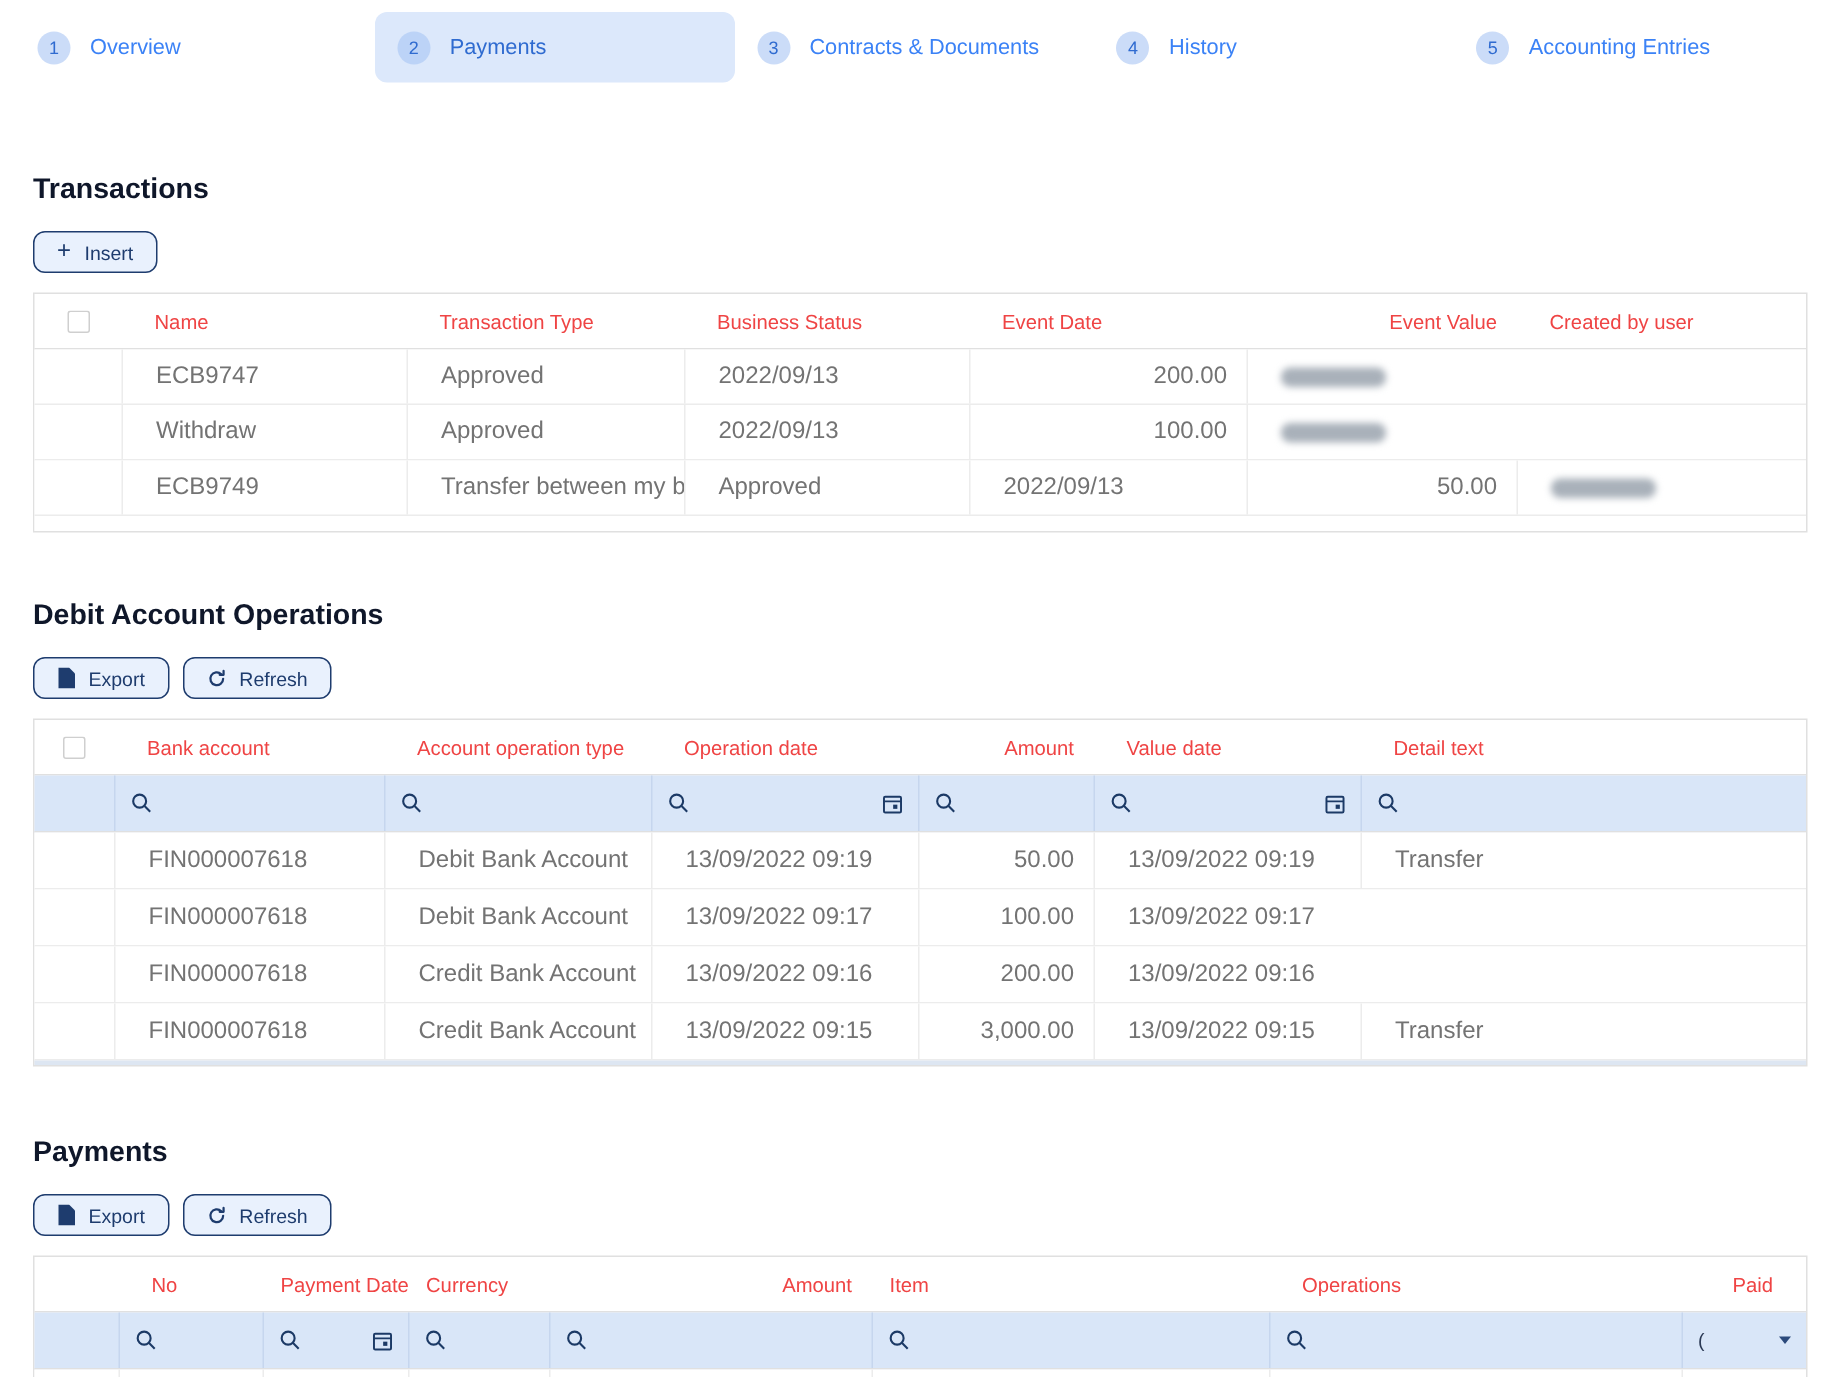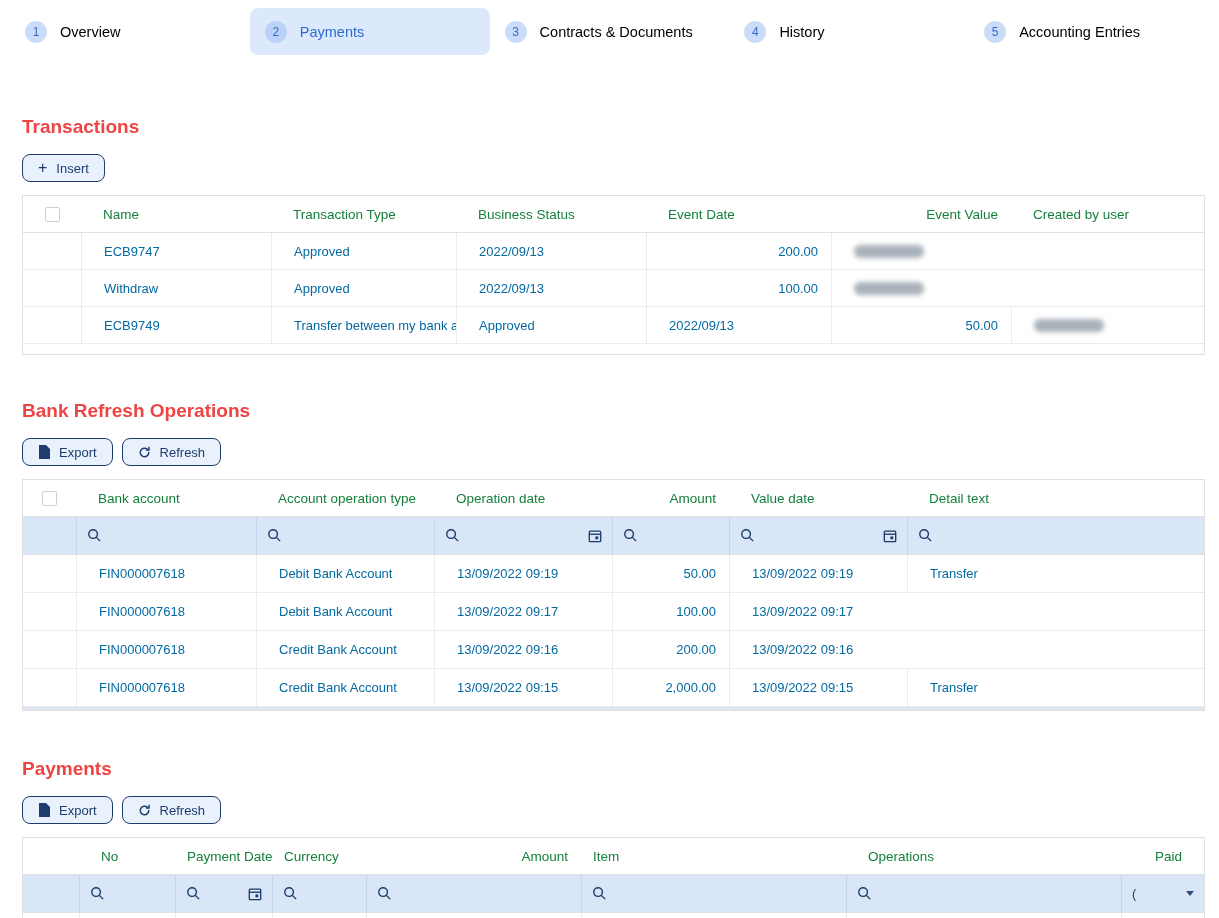--- a/index.html
+++ b/index.html
@@ -7,48 +7,48 @@
     font-family:"Liberation Sans","DejaVu Sans",sans-serif; color:#2b3a55; }
 
   
   .tabbar { display:flex; padding:8px 10px 0 10px; }
   .tab { flex:1 1 0; height:47px; display:flex; align-items:center; gap:13px;
          padding-left:15px; border-radius:8px; cursor:pointer; }
   .tab.selected { background:#dce8fb; }
   .tab-badge { width:22px; height:22px; border-radius:50%; background:#cbdcf8;
          color:#2f6bd0; font-size:12px; display:flex; align-items:center; justify-content:center; }
   .tab.selected .tab-badge { background:#bcd3f7; }
-  .tab-label { font-size:14.5px; color:#000000; }
+  .tab-label { font-size:14.5px; color:#3b82f6; }
   .tab.selected .tab-label { color:#2f6bd0; }
 
   
-  .section-title { margin-left:22px; font-size:19px; font-weight:700; color:#ef4444; }
+  .section-title { margin-left:22px; font-size:19px; font-weight:700; color:#0f172a; }
   #title-transactions { margin-top:61px; }
   #title-bankops { margin-top:45px; }
   #title-payments { margin-top:47px; }
   .btn-row { margin:16px 0 0 22px; display:flex; gap:9px; }
   .btn { display:inline-flex; align-items:center; gap:9px; height:28px; padding:0 15px;
          background:#e9f1fd; border:1.5px solid #1e3c6e; border-radius:8px;
          color:#1e3c6e; font-size:13px; cursor:pointer; }
   .btn svg { display:block; }
   .plus { font-size:16px; font-weight:400; line-height:1; margin-top:-1px; }
 
   
   .table { margin:13px 0 0 22px; width:1183px; border:1px solid #e0e0e0; background:#fff; }
   .grid { display:grid; align-items:center; }
   .t-grid { grid-template-columns:58px 190px 185px 190px 185px 180px 195px; }
   .b-grid { grid-template-columns:53px 180px 178px 178px 117px 178px 299px; }
   .p-grid { grid-template-columns:56px 96px 97px 94px 215px 265px 275px 85px; }
   .thead { height:37px; border-bottom:1px solid #e0e0e0; }
-  .th { font-size:13.5px; color:#15803d; padding-left:22px; white-space:nowrap; overflow:hidden; }
+  .th { font-size:13.5px; color:#ef4444; padding-left:22px; white-space:nowrap; overflow:hidden; }
   .th.num { text-align:right; padding-right:13px; padding-left:0; }
   .trow { height:37px; border-bottom:1px solid #ececec; background:#fff; }
   .b-table .trow { height:38px; }
   .trow:last-of-type { border-bottom:none; }
-  .td { font-size:13px; color:#0369a1; padding-left:22px; height:100%;
+  .td { font-size:16px; color:#737373; padding-left:22px; height:100%;
         display:flex; align-items:center; white-space:nowrap; overflow:hidden; }
   .td + .td { border-left:1px solid #ececec; }
   .td.num { justify-content:flex-end; padding-right:13px; padding-left:0; }
   .tbottom { height:10px; background:#fff; }
   .scrollstrip { height:3px; background:#dde6f2; }
 
   
   .frow { height:38px; background:#d9e6f8; border-bottom:1px solid #e0e0e0; }
   .fcell { height:100%; display:flex; align-items:center; justify-content:space-between;
            padding:0 10px 0 10px; }
@@ -138,21 +138,21 @@
     <div class="td">Approved</div>
     <div class="td">2022/09/13</div>
     <div class="td num">50.00</div>
     <div class="td">
         <span class="blur-pill"></span>
       </div>
   </div>
   <div class="tbottom"></div>
 </div>
 
-<div class="section-title" id="title-bankops">Bank Refresh Operations</div>
+<div class="section-title" id="title-bankops">Debit Account Operations</div>
 
 <div class="btn-row">
   <button class="btn">
     <svg width="12" height="14" viewBox="0 0 12 14">
       <path d="M1 0 h7 l4 4 v10 h-11 z" fill="#1e3c6e"></path>
     </svg>
     <span>Export</span>
   </button>
   <button class="btn">
     <svg width="13" height="13" viewBox="0 0 14 14">
@@ -249,21 +249,21 @@
     <div class="td">Credit Bank Account</div>
     <div class="td">13/09/2022 09:16</div>
     <div class="td num">200.00</div>
     <div class="td">13/09/2022 09:16</div>
   </div>
   <div class="grid b-grid trow">
     <div class="td cb-cell"></div>
     <div class="td">FIN000007618</div>
     <div class="td">Credit Bank Account</div>
     <div class="td">13/09/2022 09:15</div>
-    <div class="td num">2,000.00</div>
+    <div class="td num">3,000.00</div>
     <div class="td">13/09/2022 09:15</div>
     <div class="td">Transfer</div>
   </div>
   <div class="scrollstrip"></div>
 </div>
 
 <div class="section-title" id="title-payments">Payments</div>
 
 <div class="btn-row">
   <button class="btn">

